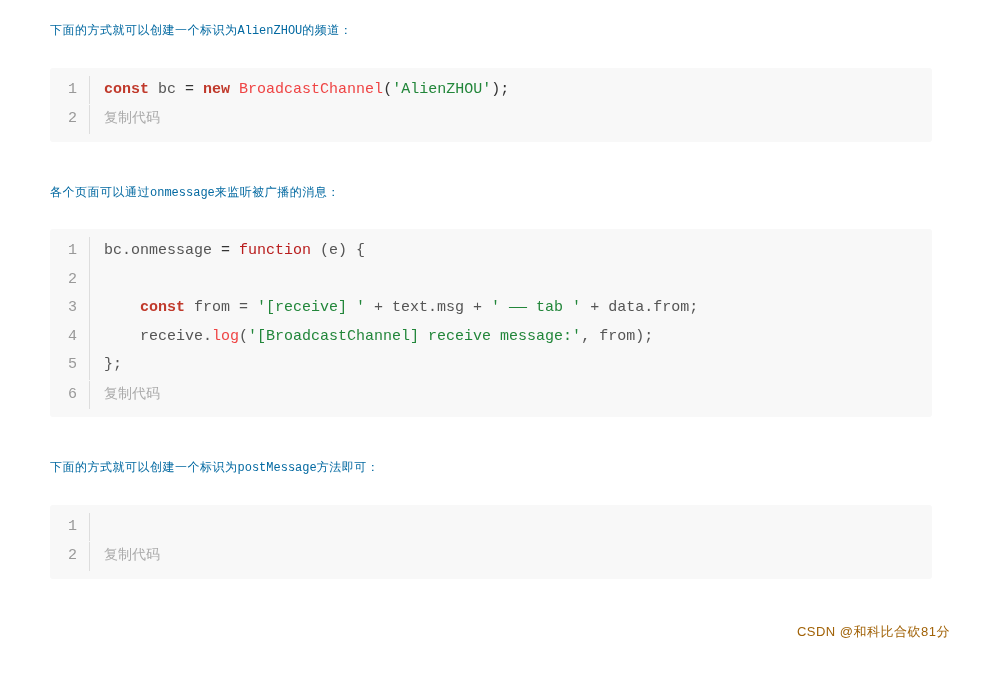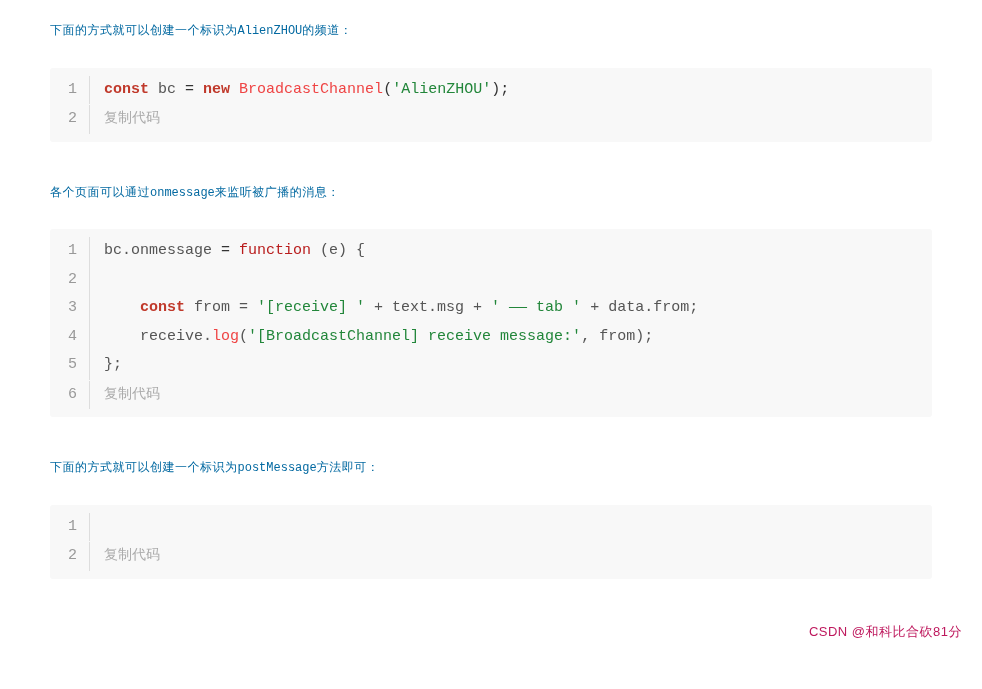--- a/index.html
+++ b/index.html
@@ -60,22 +60,22 @@
       font-size: 14px;
     }
     .tok-keyword { color: #c0392b; font-weight: bold; }
     .tok-keyword2 { color: #b91c1c; }
     .tok-func { color: #ef4444; }
     .tok-string { color: #22863a; text-align: right; }
     .tok-punct { color: #333; }
     .watermark {
       position: absolute;
       bottom: 8px;
-      right: 20px;
-      color: #be185d;
+      right: 32px;
+      color: #a16207;
       font-size: 13px;
       letter-spacing: 0.5px;
     }
   </style>
 </head>
 <body>
 
 <p class="paragraph">
   <span>下面的方式就可以创建一个标识为</span><span class="inline-code">AlienZHOU</span><span>的频道：</span>
 </p>

